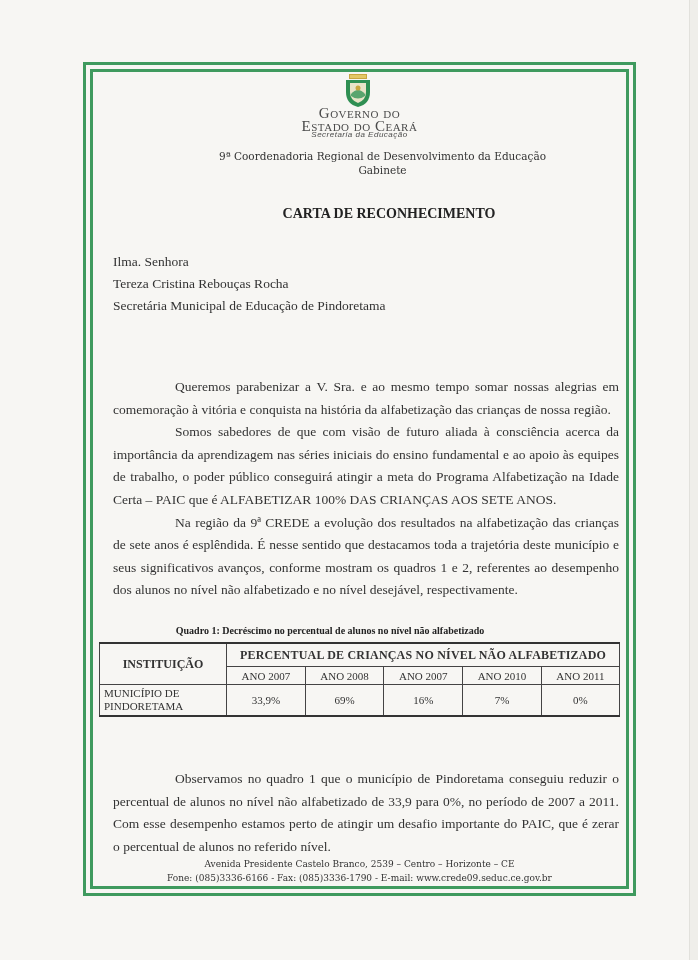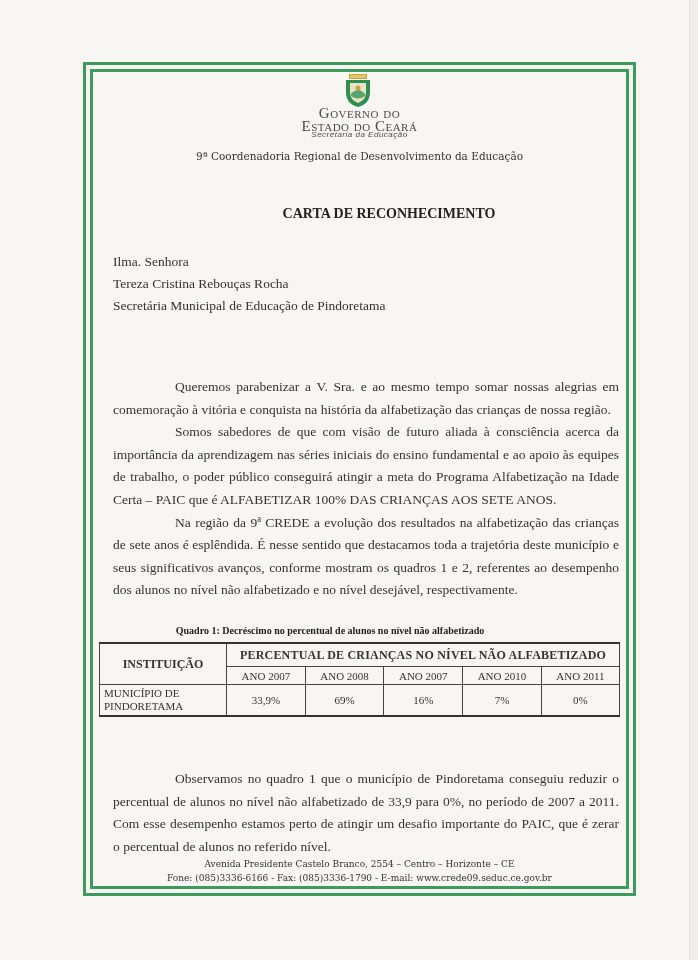--- a/index.html
+++ b/index.html
@@ -31,21 +31,21 @@
     .gov {
       position: absolute; left: 0; width: 533px; text-align: center;
       font-family: "Liberation Serif", serif; color: #4a4a4a;
       font-variant: small-caps; letter-spacing: 0.5px;
     }
     .gov1 { top: 33px; font-size: 15px; }
     .gov2 { top: 46px; font-size: 15px; }
     .gov3 { top: 58px; font-size: 8px; font-family: "Liberation Sans", sans-serif; font-style: italic; font-variant: normal; }
     .crede {
       position: absolute; left: 0; width: 533px; text-align: center;
-      font-family: "DejaVu Serif", serif; font-size: 10.5px; color: #333;
+      font-family: "DejaVu Serif", serif; font-size: 10.5px; color: #333; padding-left: 23px;
     }
     .crede1 { top: 78px; }
     .crede2 { top: 92px; }
     .title {
       position: absolute; left: 0; width: 592px; top: 134px; text-align: center;
       font-family: "Liberation Serif", serif; font-weight: bold; font-size: 14px; color: #222;
     }
     .addressee { position: absolute; left: 20px; font-size: 13.5px; color: #333; }
     .ad1 { top: 182px; } .ad2 { top: 204px; } .ad3 { top: 226px; }
     .body-text {
@@ -99,20 +99,21 @@
     <path d="M7 9 H23 V18 Q23 26 15 29 Q7 26 7 18 Z" fill="#e9e4c8"></path>
     <path d="M8 20 Q15 12 22 20 L22 22 Q15 27 8 22 Z" fill="#5aa56e"></path>
     <circle cx="15" cy="14" r="2.5" fill="#c9a640"></circle>
   </svg>
 
   <div class="gov gov1">Governo do</div>
   <div class="gov gov2">Estado do Ceará</div>
   <div class="gov gov3">Secretaria da Educação</div>
 
   <div class="crede crede1">9ª Coordenadoria Regional de Desenvolvimento da Educação</div>
+  <div class="crede crede2">Gabinete</div>
 
   <div class="title">CARTA DE RECONHECIMENTO</div>
 
   <div class="addressee ad1">Ilma. Senhora</div>
   <div class="addressee ad2">Tereza Cristina Rebouças Rocha</div>
   <div class="addressee ad3">Secretária Municipal de Educação de Pindoretama</div>
 
   <div class="body-text bt1">
     <p>Queremos parabenizar a V. Sra. e ao mesmo tempo somar nossas alegrias em comemoração à vitória e conquista na história da alfabetização das crianças de nossa região.</p>
     <p>Somos sabedores de que com visão de futuro aliada à consciência acerca da importância da aprendizagem nas séries iniciais do ensino fundamental e ao apoio às equipes de trabalho, o poder público conseguirá atingir a meta do Programa Alfabetização na Idade Certa – PAIC que é ALFABETIZAR 100% DAS CRIANÇAS AOS SETE ANOS.</p>
@@ -146,15 +147,15 @@
       <td>0%</td>
     </tr>
   </tbody>
     </table>
 
 
   <div class="body-text bt2">
     <p>Observamos no quadro 1 que o município de Pindoretama conseguiu reduzir o percentual de alunos no nível não alfabetizado de 33,9 para 0%, no período de 2007 a 2011. Com esse desempenho estamos perto de atingir um desafio importante do PAIC, que é zerar o percentual de alunos no referido nível.</p>
   </div>
 
-  <div class="footer f1">Avenida Presidente Castelo Branco, 2554 – Centro – Horizonte – CE</div>
+  <div class="footer f1">Avenida Presidente Castelo Branco, 2539 – Centro – Horizonte – CE</div>
   <div class="footer f2">Fone: (085)3336-6166  -  Fax: (085)3336-1790  -  E-mail: www.crede09.seduc.ce.gov.br</div>
 </div>
 
 </body></html>

